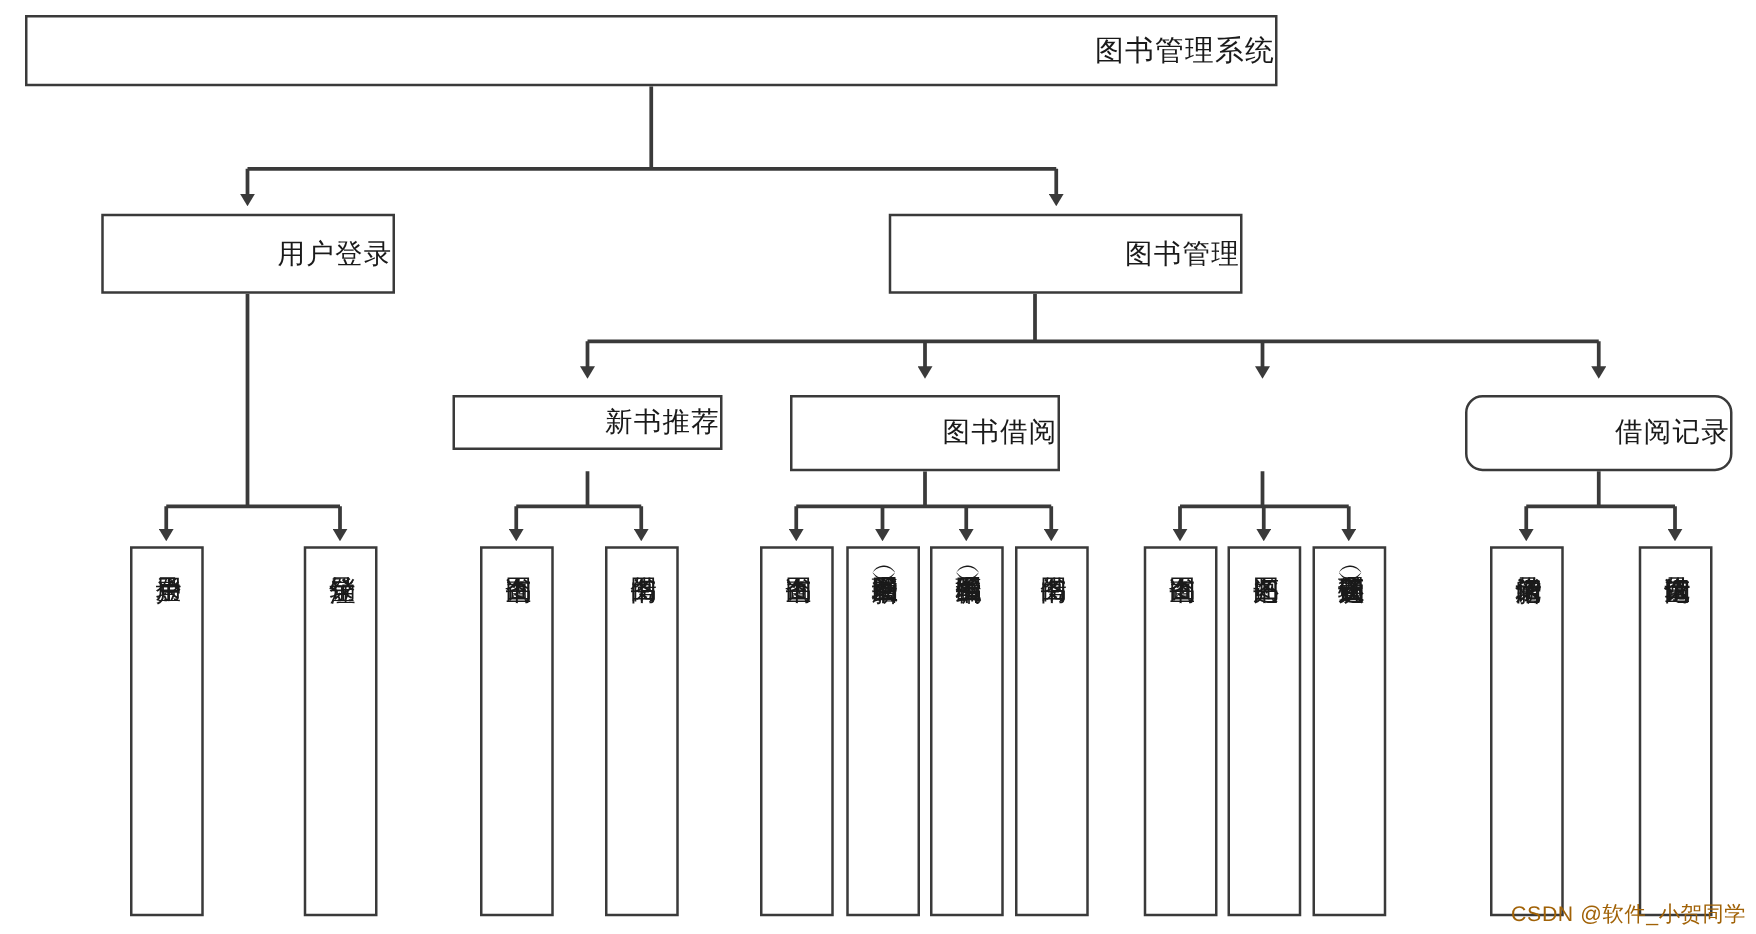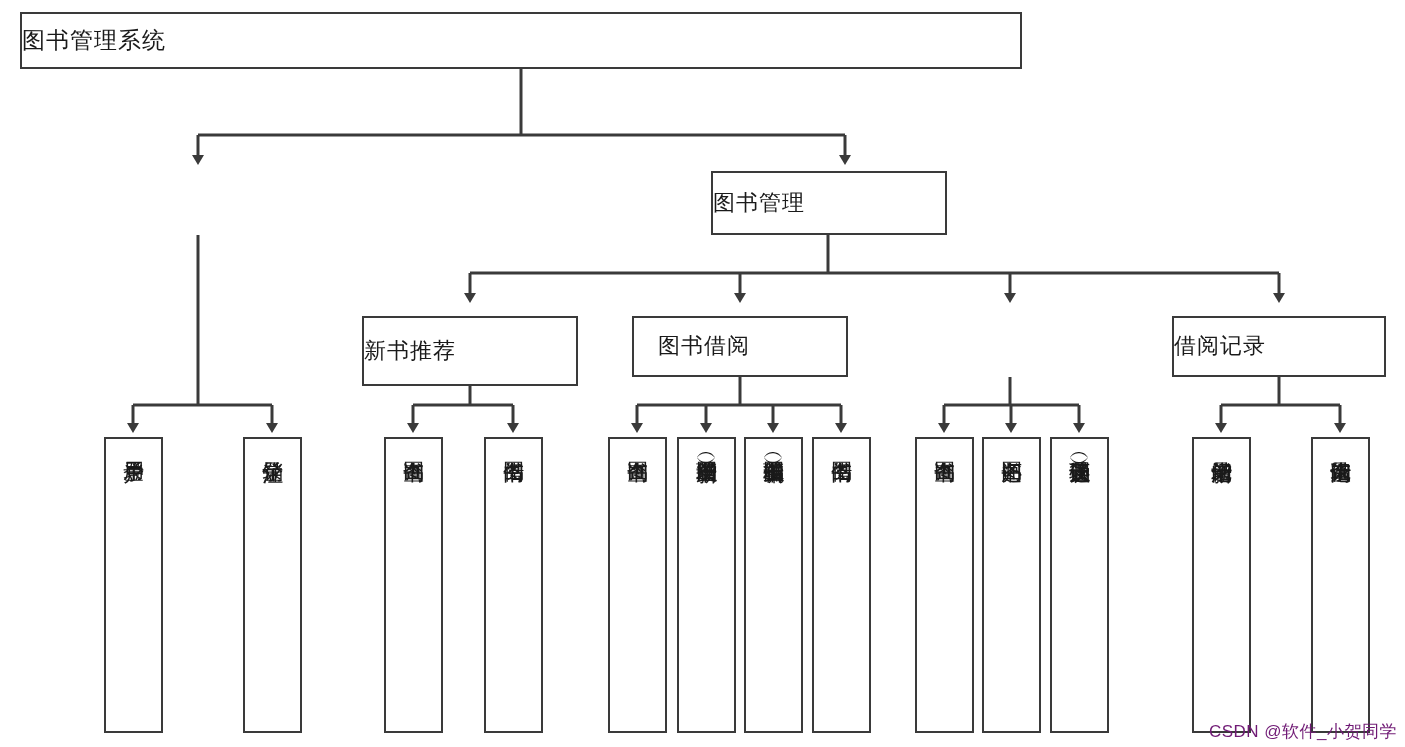--- a/index.html
+++ b/index.html
@@ -25,21 +25,21 @@
     width: 1405px;
     height: 747px;
   }
   .node {
     position: absolute;
     box-sizing: border-box;
     background: #ffffff;
     border: 2px solid #3a3a3a;
     display: flex;
     align-items: center;
-    justify-content: flex-start;
+    justify-content: flex-end;
     color: #1a1a1a;
   }
   .node.h {
     font-size: 22px;
     letter-spacing: 1px;
     line-height: 1.2;
   }
   .node.v {
     font-size: 21px;
     line-height: 1.08;
@@ -58,21 +58,21 @@
     font-size: 23px;
   }
   .node.l2, .node.l3 {
     font-size: 22px;
   }
   .watermark {
     position: absolute;
     right: 8px;
     bottom: 4px;
     font-size: 17px;
-    color: #701a75;
+    color: #a16207;
     letter-spacing: 0.5px;
     white-space: nowrap;
     font-family: "Liberation Sans", "DejaVu Sans", sans-serif;
   }
 </style>
 </head>
 <body>
 
 <div id="canvas">
 
@@ -123,31 +123,34 @@
       <path d="M1221,405 L1340,405"></path>
       <path d="M1221,405 L1221,424" marker-end="url(#arrow)"></path>
       <path d="M1340,405 L1340,424" marker-end="url(#arrow)"></path>
     </g>
   </svg>
 
   <div class="node h root" style="left:20px; top:12px; width:1002px; height:57px;">
     <span>图书管理系统</span>
   </div>
 
-  <div class="node h l2" style="left:711px; top:171px; width:236px; height:64px;">
+  <div class="node h l2" style="left:81px; top:171px; width:235px; height:64px;">
+    <span>用户登录</span>
+  </div>
+  <div class="node h l2" style="left:711px; top:171px; width:283px; height:64px;">
     <span>图书管理</span>
   </div>
 
-  <div class="node h l3" style="left:362px; top:316px; width:216px; height:70px;">
+  <div class="node h l3" style="left:362px; top:316px; width:216px; height:44px;">
     <span>新书推荐</span>
   </div>
   <div class="node h l3" style="left:632px; top:316px; width:216px; height:61px;padding-left:24px;">
     <span>图书借阅</span>
   </div>
-  <div class="node h l3" style="left:1172px; top:316px; width:214px; height:61px;">
+  <div class="node h l3" style="left:1172px; top:316px; width:214px; height:61px;border-radius:14px;">
     <span>借阅记录</span>
   </div>
 
   <div class="node v" style="left:104px; top:437px; width:59px; height:296px;">
     <span class="vtext">用户登录</span>
   </div>
   <div class="node v" style="left:243px; top:437px; width:59px; height:296px;">
     <span class="vtext">注销登录</span>
   </div>
 

